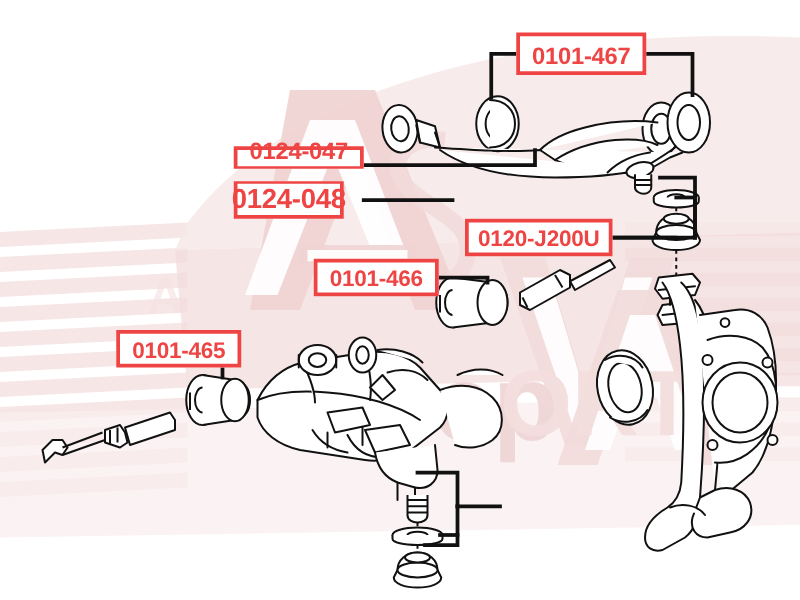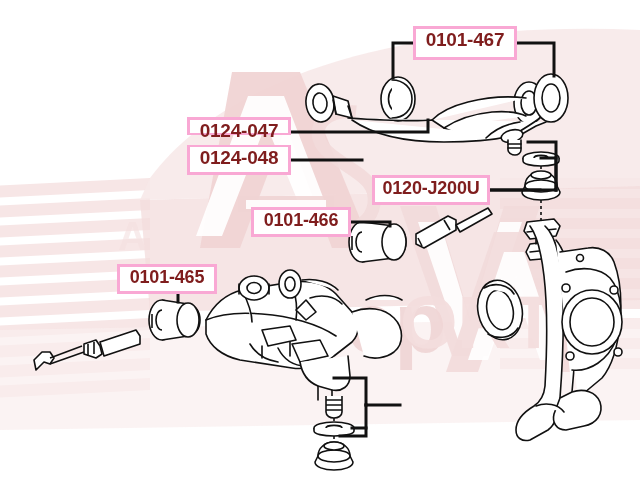--- a/index.html
+++ b/index.html
@@ -1,22 +1,22 @@
 <!DOCTYPE html>
 <html><head>
 <meta charset="utf-8">
 <style>
   html,body{margin:0;padding:0;background:#fff;}
   body{width:640px;height:480px;overflow:hidden;
        font-family:"Liberation Sans",sans-serif;}
   #stage{position:relative;width:640px;height:480px;background:#fff;overflow:hidden;}
   #stage svg{position:absolute;left:0;top:0;}
-  .lbl{position:absolute;border:3px solid #f9a8d4;background:#fff;
-       display:flex;align-items:flex-start;justify-content:center;
-       font-weight:bold;color:#7f1d1d;letter-spacing:-0.2px;
+  .lbl{position:absolute;border:3px solid #ef4444;background:#fff;
+       display:flex;align-items:flex-end;justify-content:center;
+       font-weight:bold;color:#ef4444;letter-spacing:-0.2px;
        white-space:nowrap;box-sizing:border-box;}
   .lbl.stacked-top{border-bottom-width:2px;}
   .lbl.stacked-bot{border-top-width:2px;}
 </style>
 </head>
 <body>
 
 <div id="stage">
 
 <svg width="640" height="480" viewBox="0 0 640 480">
@@ -257,30 +257,30 @@
 </svg>
 
 <div class="lbl" style="left:413px;top:26px;width:104px;height:34px;font-size:19px;">
   <span>0101-467</span>
 </div>
 
 <div class="lbl stacked-top" style="left:187px;top:117px;width:104px;height:18px;font-size:19px;">
   <span>0124-047</span>
 </div>
 
-<div class="lbl stacked-bot" style="left:187px;top:145px;width:104px;height:30px;font-size:19px;">
+<div class="lbl stacked-bot" style="left:187px;top:145px;width:88px;height:30px;font-size:22px;">
   <span>0124-048</span>
 </div>
 
 <div class="lbl" style="left:372px;top:175px;width:118px;height:30px;font-size:18px;">
   <span>0120-J200U</span>
 </div>
 
 <div class="lbl" style="left:251px;top:207px;width:100px;height:30px;font-size:18px;">
   <span>0101-466</span>
 </div>
 
-<div class="lbl" style="left:93px;top:264px;width:100px;height:30px;font-size:18px;margin-left:24px;">
+<div class="lbl" style="left:93px;top:264px;width:100px;height:30px;font-size:18px;">
   <span>0101-465</span>
 </div>
 
 
 </div>
 
 </body></html>

